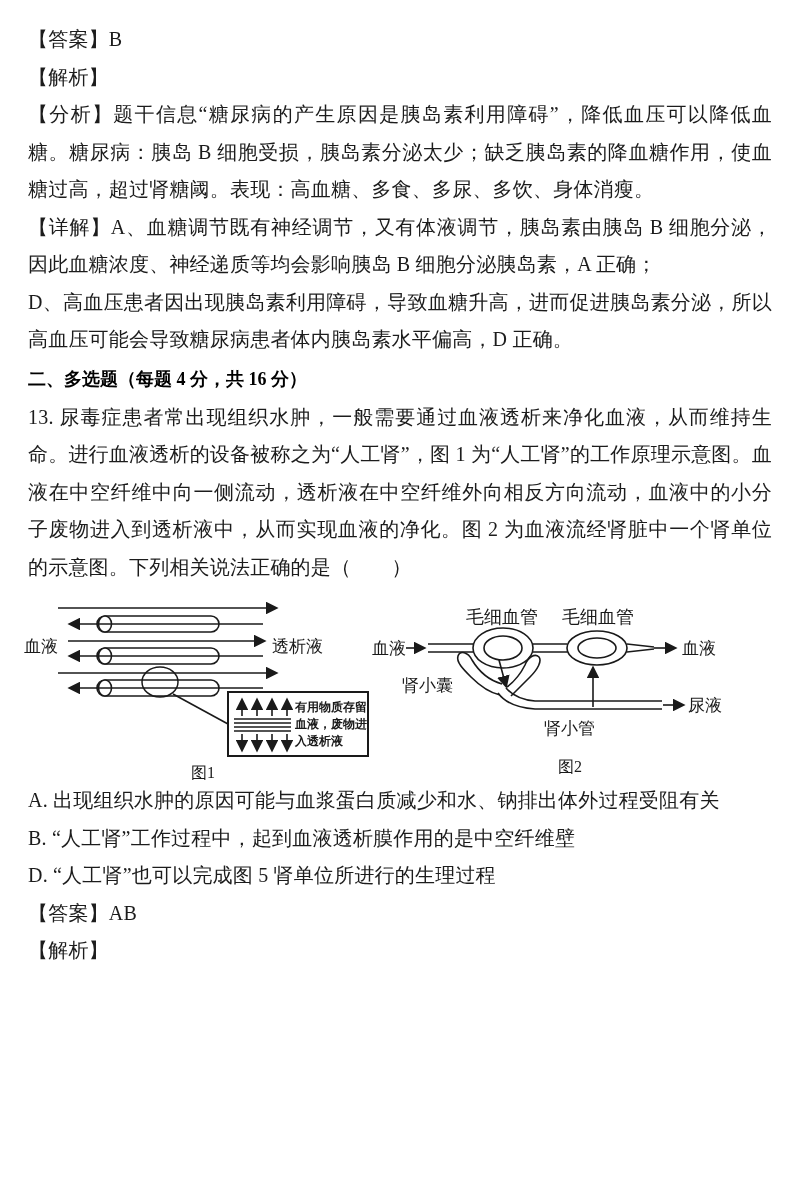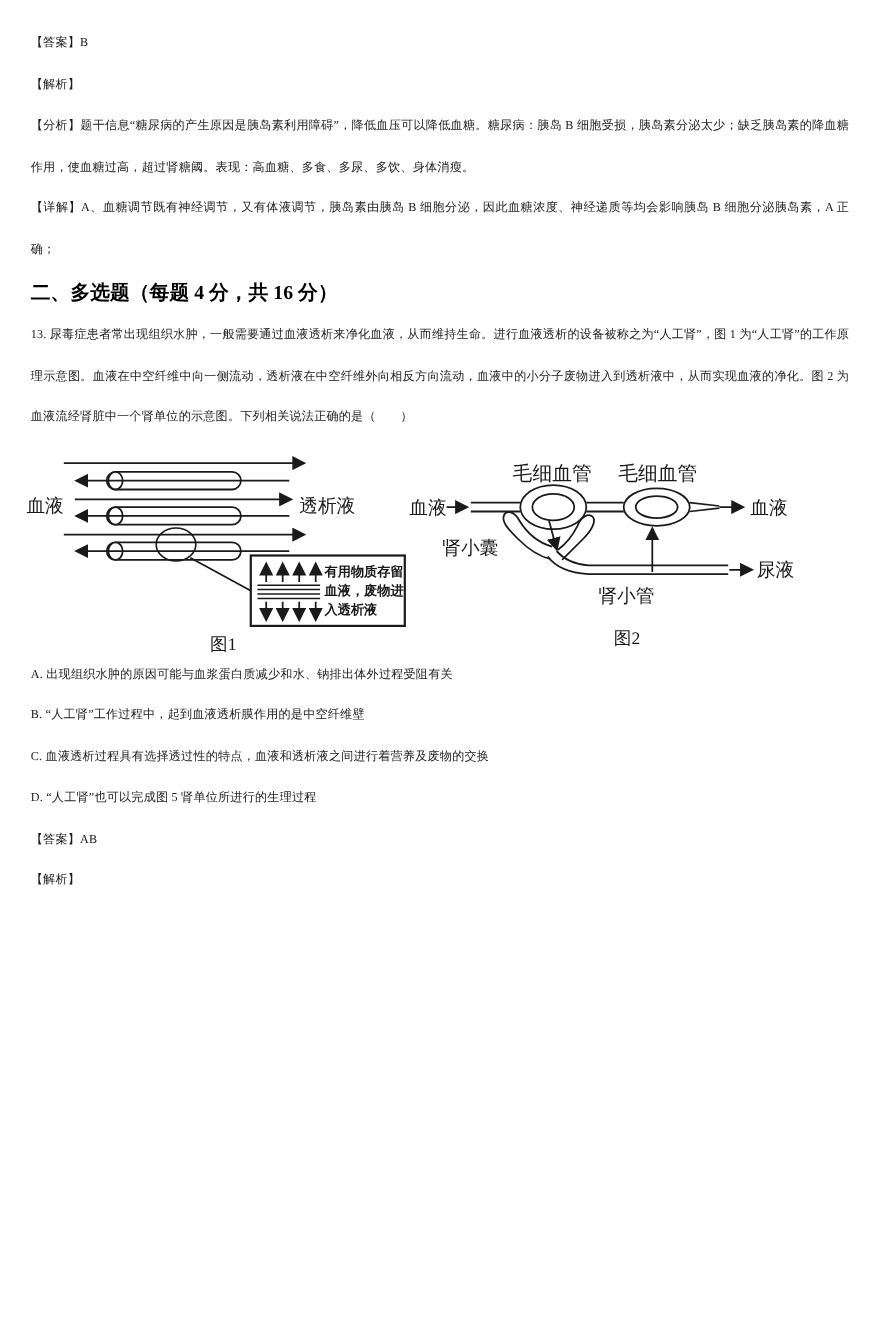--- a/index.html
+++ b/index.html
@@ -8,21 +8,21 @@
     width:800px;height:1202px;
     background:#ffffff;
     overflow:hidden;
     font-family:"Liberation Serif","DejaVu Serif",serif;
     color:#1c1c1c;
     box-sizing:border-box;
     padding:21px 28px 0 28px;
   }
   p.line{
     margin:0;
-    font-size:11px;
+    font-size:20px;
     line-height:37.5px;
     text-align:justify;
     letter-spacing:0.2px;
   }
   p.section-heading{
     margin:0;
     font-size:18px;
     font-weight:bold;
     line-height:40px;
     color:#000;
@@ -42,20 +42,21 @@
 </style>
 </head>
 <body>
 
 <div class="page">
 
   <p class="line">【答案】B</p>
   <p class="line">【解析】</p>
   <p class="line">【分析】题干信息“糖尿病的产生原因是胰岛素利用障碍”，降低血压可以降低血糖。糖尿病：胰岛 B 细胞受损，胰岛素分泌太少；缺乏胰岛素的降血糖作用，使血糖过高，超过肾糖阈。表现：高血糖、多食、多尿、多饮、身体消瘦。</p>
   <p class="line">【详解】A、血糖调节既有神经调节，又有体液调节，胰岛素由胰岛 B 细胞分泌，因此血糖浓度、神经递质等均会影响胰岛 B 细胞分泌胰岛素，A 正确；</p>
+  <p class="line">D、高血压患者因出现胰岛素利用障碍，导致血糖升高，进而促进胰岛素分泌，所以高血压可能会导致糖尿病患者体内胰岛素水平偏高，D 正确。</p>
 
   <p class="section-heading">二、多选题（每题 4 分，共 16 分）</p>
 
   <p class="line">13. 尿毒症患者常出现组织水肿，一般需要通过血液透析来净化血液，从而维持生命。进行血液透析的设备被称之为“人工肾”，图 1 为“人工肾”的工作原理示意图。血液在中空纤维中向一侧流动，透析液在中空纤维外向相反方向流动，血液中的小分子废物进入到透析液中，从而实现血液的净化。图 2 为血液流经肾脏中一个肾单位的示意图。下列相关说法正确的是（　　）</p>
 
   <div class="figures">
 
     <svg class="fig1" width="352" height="190" viewBox="0 0 352 190">
       <defs>
         <marker id="ah1" viewBox="0 0 10 10" refX="8" refY="5" markerWidth="8" markerHeight="8" orient="auto">
@@ -148,19 +149,18 @@
       <text x="310" y="62" font-size="17">血液</text>
       <text x="30" y="99" font-size="17">肾小囊</text>
       <text x="172" y="142" font-size="17">肾小管</text>
       <text x="316" y="119" font-size="17">尿液</text>
       <text x="186" y="180" font-size="16">图2</text>
     </svg>
   </div>
 
   <p class="line">A. 出现组织水肿的原因可能与血浆蛋白质减少和水、钠排出体外过程受阻有关</p>
   <p class="line">B. “人工肾”工作过程中，起到血液透析膜作用的是中空纤维壁</p>
-  <p class="line">C. 血液透析过程具有选择透过性的特点，血液和透析液之间进行着营养及废物的交换</p>
   <p class="line">D. “人工肾”也可以完成图 5 肾单位所进行的生理过程</p>
 
   <p class="line">【答案】AB</p>
   <p class="line">【解析】</p>
 
 </div>
 
 </body></html>

